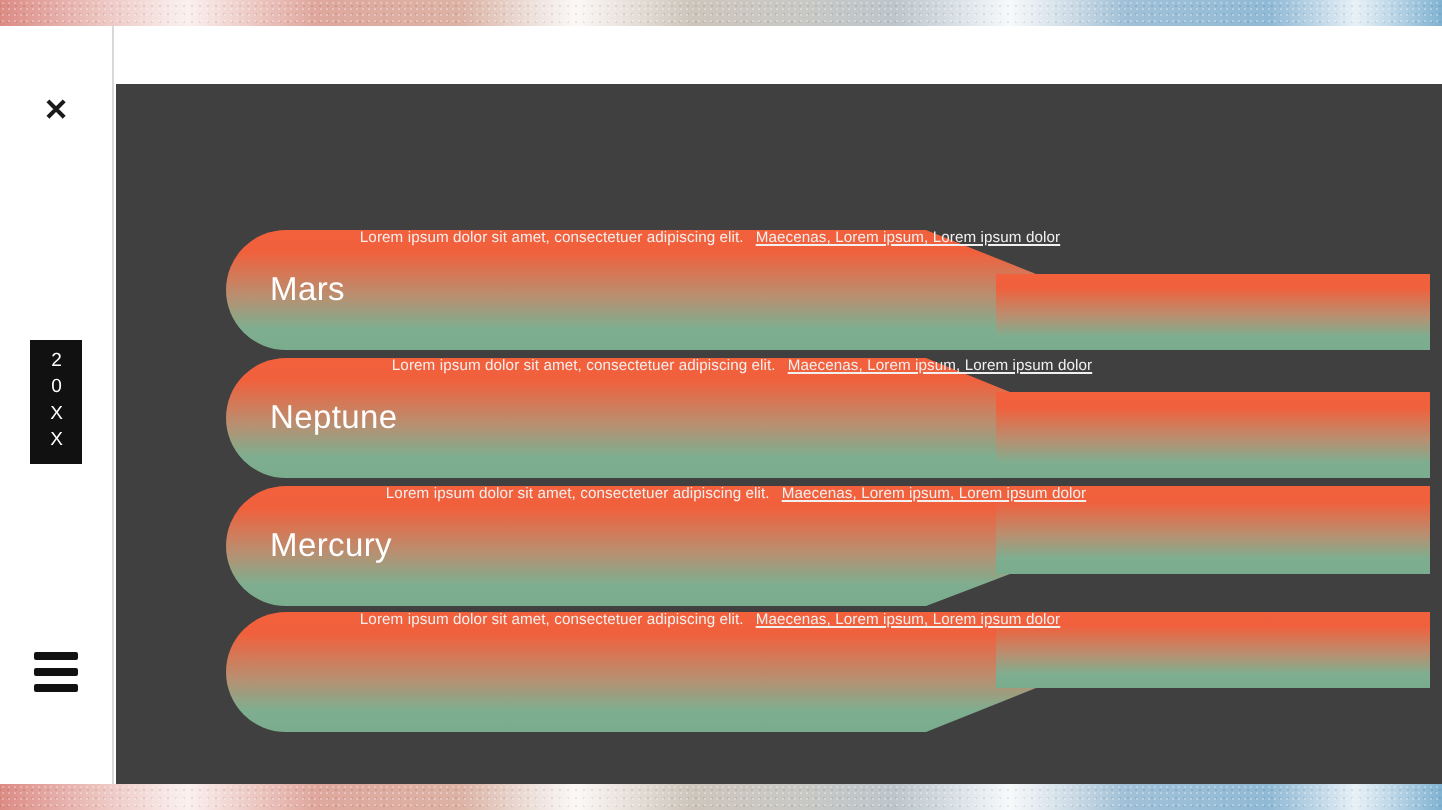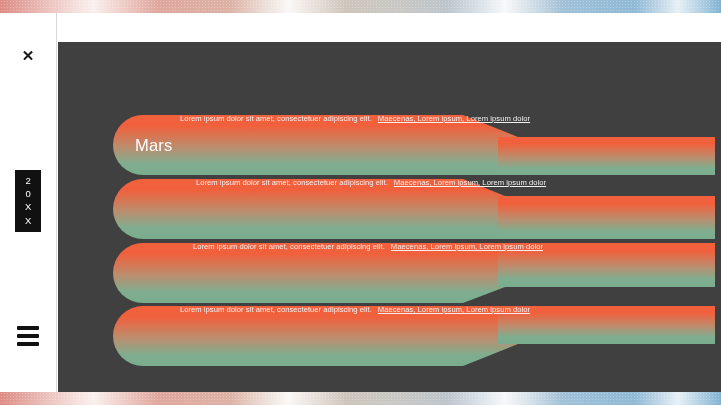--- a/index.html
+++ b/index.html
@@ -251,33 +251,35 @@
       </div>
     </div>
 
     <div class="row row-1">
       <div class="svgwrap">
         <svg viewBox="0 0 602 60" preserveAspectRatio="none">
           <path d="M30,0 H350 L392,17 V60 H30 A30,30 0 0 1 30,0 Z" fill="url(#grad-v)"></path>
           <rect x="385" y="17" width="217" height="43" fill="url(#grad-v)"></rect>
         </svg>
       </div>
+      <div class="row-label">Neptune</div>
       <div class="row-body">
         <div class="line">Lorem ipsum dolor sit amet, consectetuer adipiscing elit.</div>
         <div class="line second">Maecenas, Lorem ipsum, Lorem ipsum dolor</div>
       </div>
     </div>
 
     <div class="row row-2">
       <div class="svgwrap">
         <svg viewBox="0 0 602 60" preserveAspectRatio="none">
           <path d="M30,0 H392 V44 L350,60 H30 A30,30 0 0 1 30,0 Z" fill="url(#grad-v)"></path>
           <rect x="385" y="0" width="217" height="44" fill="url(#grad-v)"></rect>
         </svg>
       </div>
+      <div class="row-label">Mercury</div>
       <div class="row-body">
         <div class="line">Lorem ipsum dolor sit amet, consectetuer adipiscing elit.</div>
         <div class="line second">Maecenas, Lorem ipsum, Lorem ipsum dolor</div>
       </div>
     </div>
 
     <div class="row row-3">
       <div class="svgwrap">
         <svg viewBox="0 0 602 60" preserveAspectRatio="none">
           <path d="M30,0 H405 V38 L350,60 H30 A30,30 0 0 1 30,0 Z" fill="url(#grad-v)"></path>

